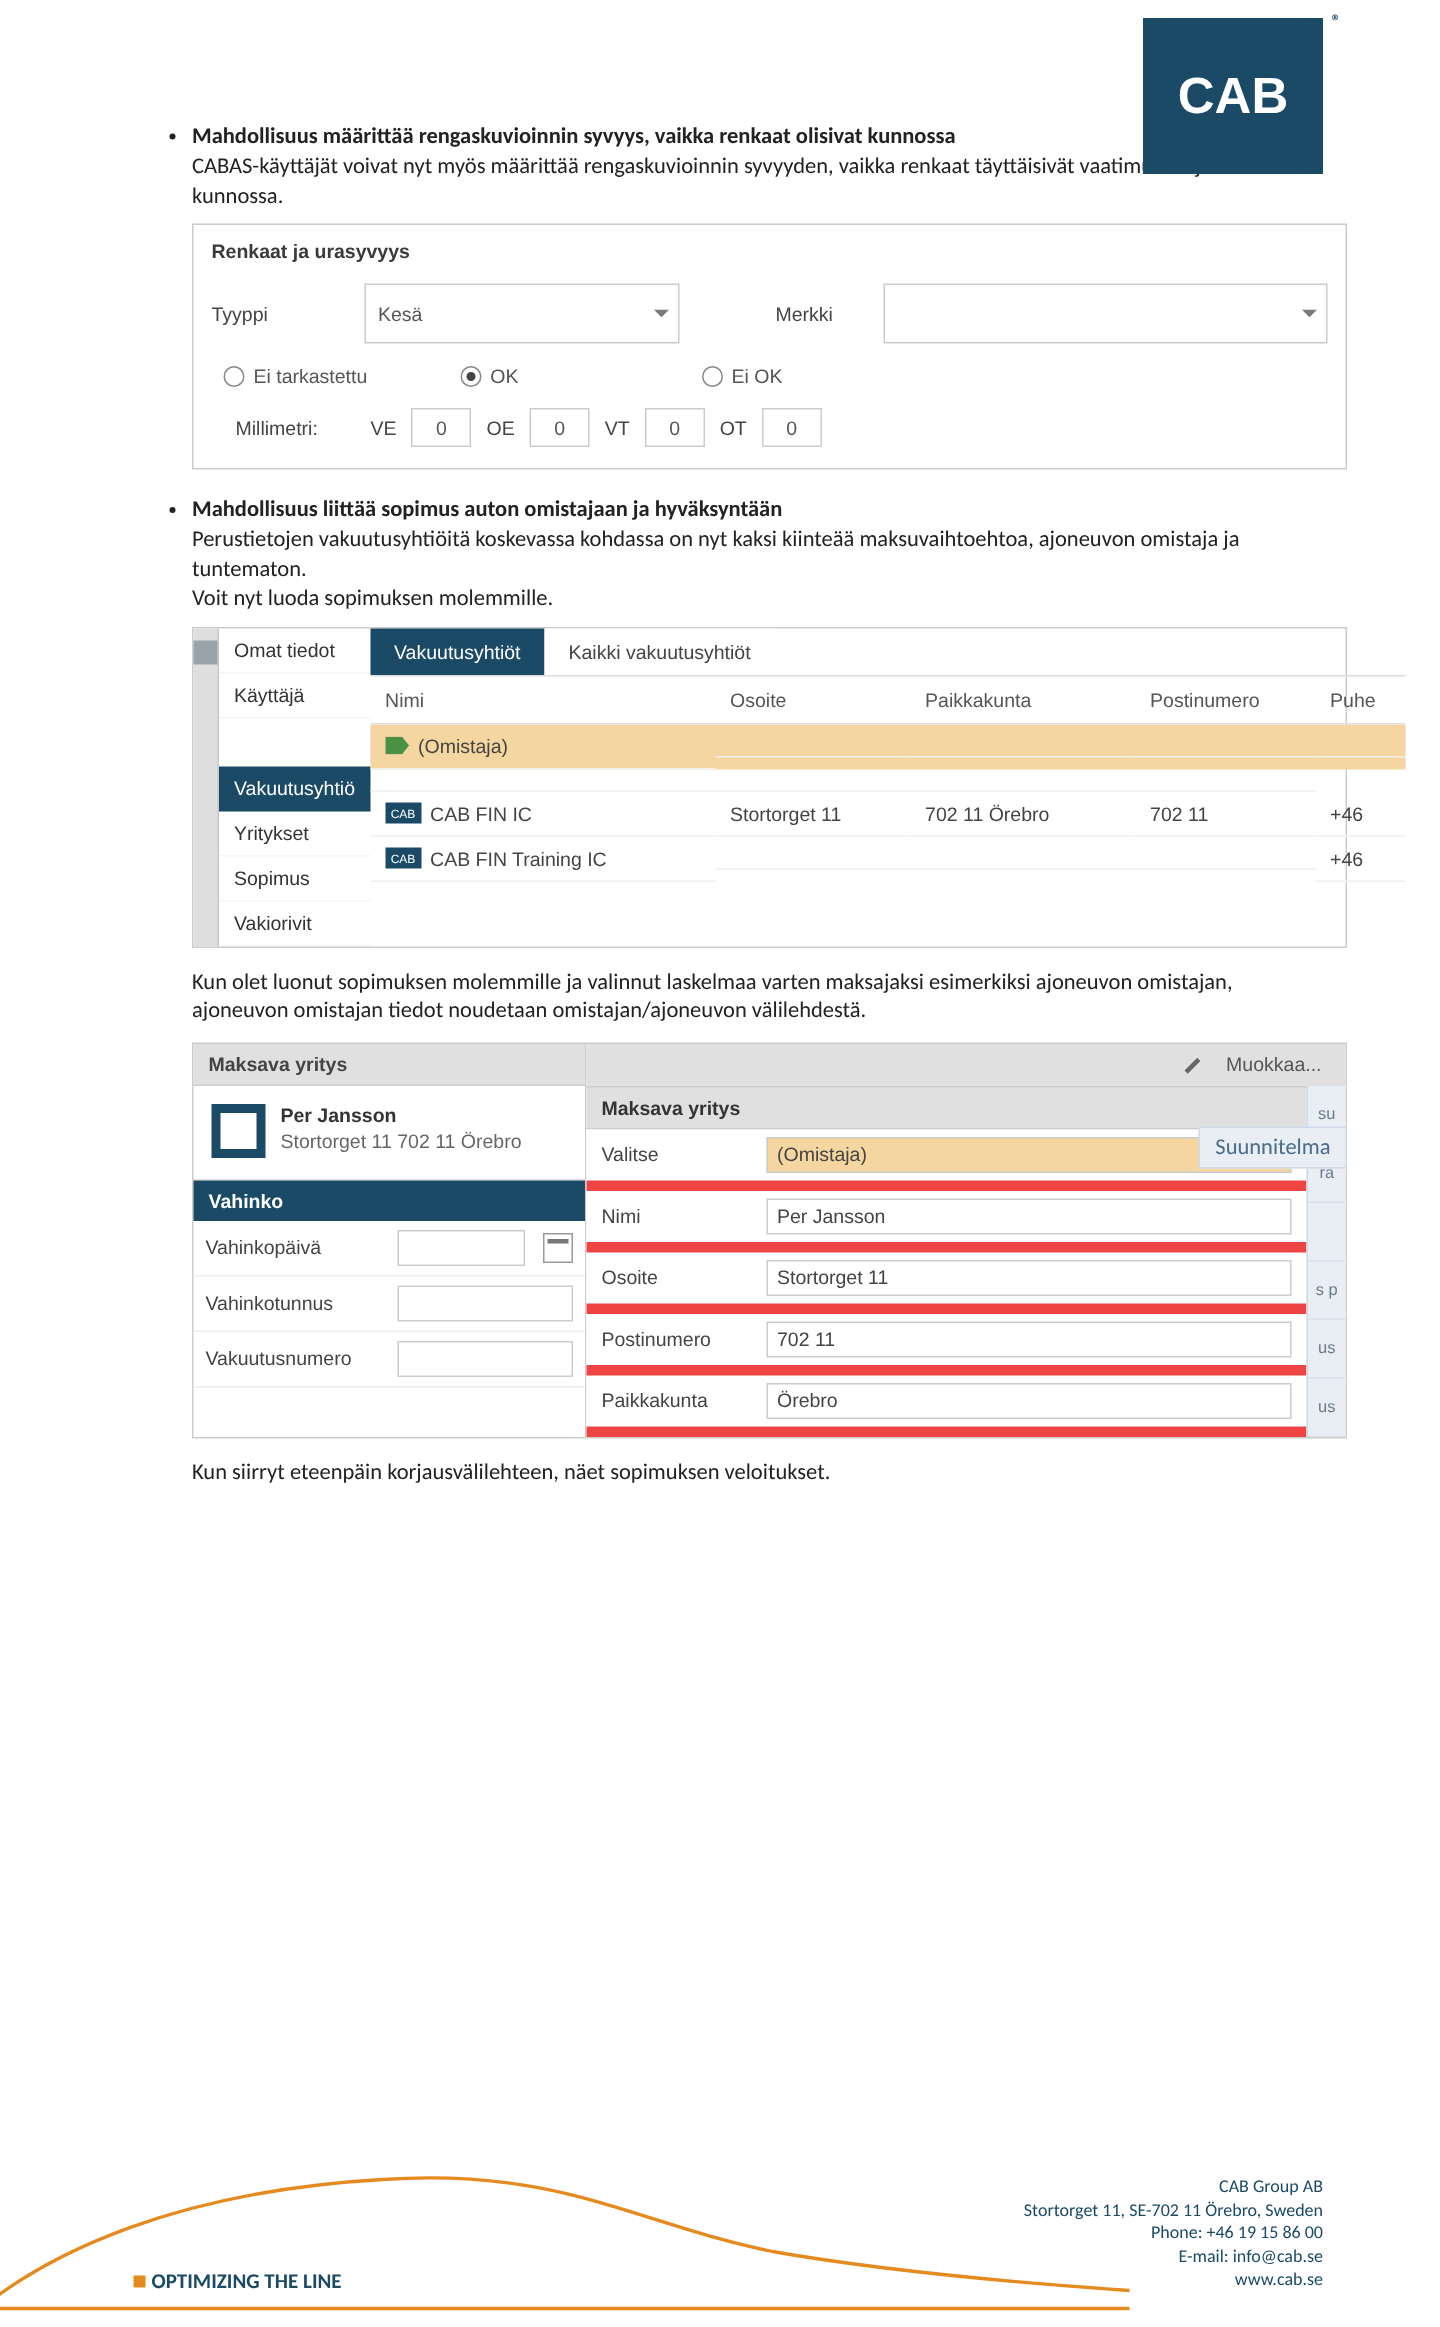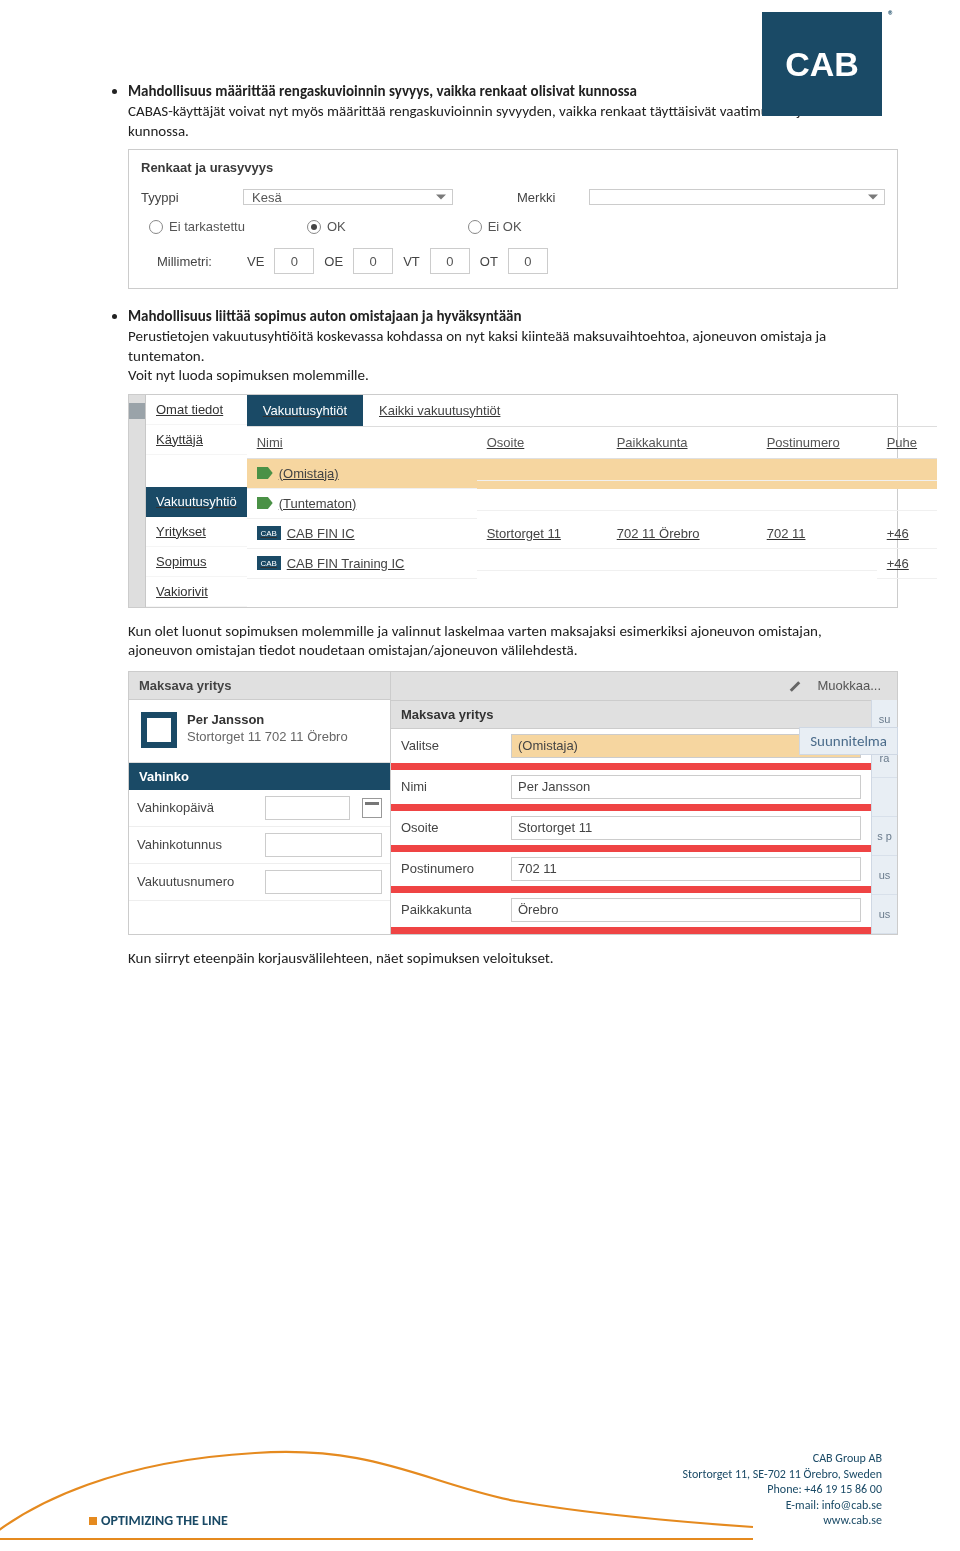--- a/index.html
+++ b/index.html
@@ -29,32 +29,32 @@
   ul.doc .body { margin: 0; line-height: 1.3; }
   .para { margin: 6px 0 10px 0; line-height: 1.3; }
 
   
   .shot { border: 1px solid #ccc; font-family: Arial, sans-serif; font-size: 13px; background: #fff; color: #333; }
   .shot1 { width: 770px; margin: 4px 0 14px 28px; }
   .s1-title { font-weight: bold; padding: 10px 12px 10px 12px; color: #3a3a3a; }
   .s1-row { display: flex; align-items: center; padding: 4px 12px; gap: 12px; }
   .s1-row.ctr { padding-left: 20px; }
   .s1-label { min-width: 90px; color: #444; }
-  .s1-select { position: relative; width: 210px; height: 16px; background: #fff; border: 1px solid #ccc; display: flex; align-items: center; padding: 0 22px 0 8px; color: #555; }
+  .s1-select { position: relative; width: 210px; height: 40px; background: #fff; border: 1px solid #ccc; display: flex; align-items: center; padding: 0 22px 0 8px; color: #555; }
   .caret { position: absolute; right: 6px; top: 50%; transform: translateY(-50%); width: 0; height: 0; border-left: 5px solid transparent; border-right: 5px solid transparent; border-top: 5px solid #7a7a7a; }
   .s1-radio { display: inline-flex; align-items: center; gap: 6px; margin-right: 50px; color: #555; }
   .radio-o { width: 14px; height: 14px; border-radius: 50%; border: 1px solid #888; background: #fff; position: relative; }
   .radio-o.checked::after { content: ""; position: absolute; inset: 3px; background: #444; border-radius: 50%; }
   .s1-nums { display: flex; align-items: center; gap: 10px; padding: 8px 12px 14px 28px; }
   .s1-nums .lbl { color: #444; min-width: 80px; }
   .nbox { width: 40px; height: 26px; border: 1px solid #ccc; background: #fff; display: flex; align-items: center; justify-content: center; color: #555; }
   .ntag { color: #444; font-size: 13px; }
 
   
-  .shot2 { width: 770px; margin: 4px 0 14px 28px; display: flex; text-decoration: underline; }
+  .shot2 { width: 770px; margin: 4px 0 14px 28px; display: flex; }
   .s2-left { width: 40px; background: #dedede; border-right: 1px solid #c8c8c8; display: flex; flex-direction: column; align-items: center; padding-top: 4px; }
   .s2-square { width: 16px; height: 16px; background: #9aa3a9; margin-top: 4px; }
   .s2-side { width: 156px; display: flex; flex-direction: column; font-size: 13px; }
   .s2-side .item { padding: 7px 10px; border-bottom: 1px solid rgba(0,0,0,0.04); color: #333; }
   .s2-side .item.active { background: #1a4a66; color: #fff; margin-top: 32px; }
   .s2-main { flex: 1; display: flex; flex-direction: column; }
   .s2-tabs { display: flex; }
   .s2-tab { padding: 8px 16px; font-size: 13px; color: #444; background: #fff; }
   .s2-tab.active { background: #1a4a66; color: #fff; }
   .s2-table { border-top: 1px solid #ddd; font-size: 13px; }
@@ -212,24 +212,20 @@
           <div class="icn">
               <span class="flag green"></span>
               <span>(Omistaja)</span>
             </div>
           <div></div>
           <div></div>
           <div></div>
           <div></div>
         </div>
         <div class="s2-row">
-          <div class="icn">
-              <span class="flag green"></span>
-              <span>(Tuntematon)</span>
-            </div>
           <div></div>
           <div></div>
           <div></div>
           <div></div>
         </div>
         <div class="s2-row">
           <div class="icn">
               <span class="cablogo">CAB</span>
               <span>CAB FIN IC</span>
             </div>

